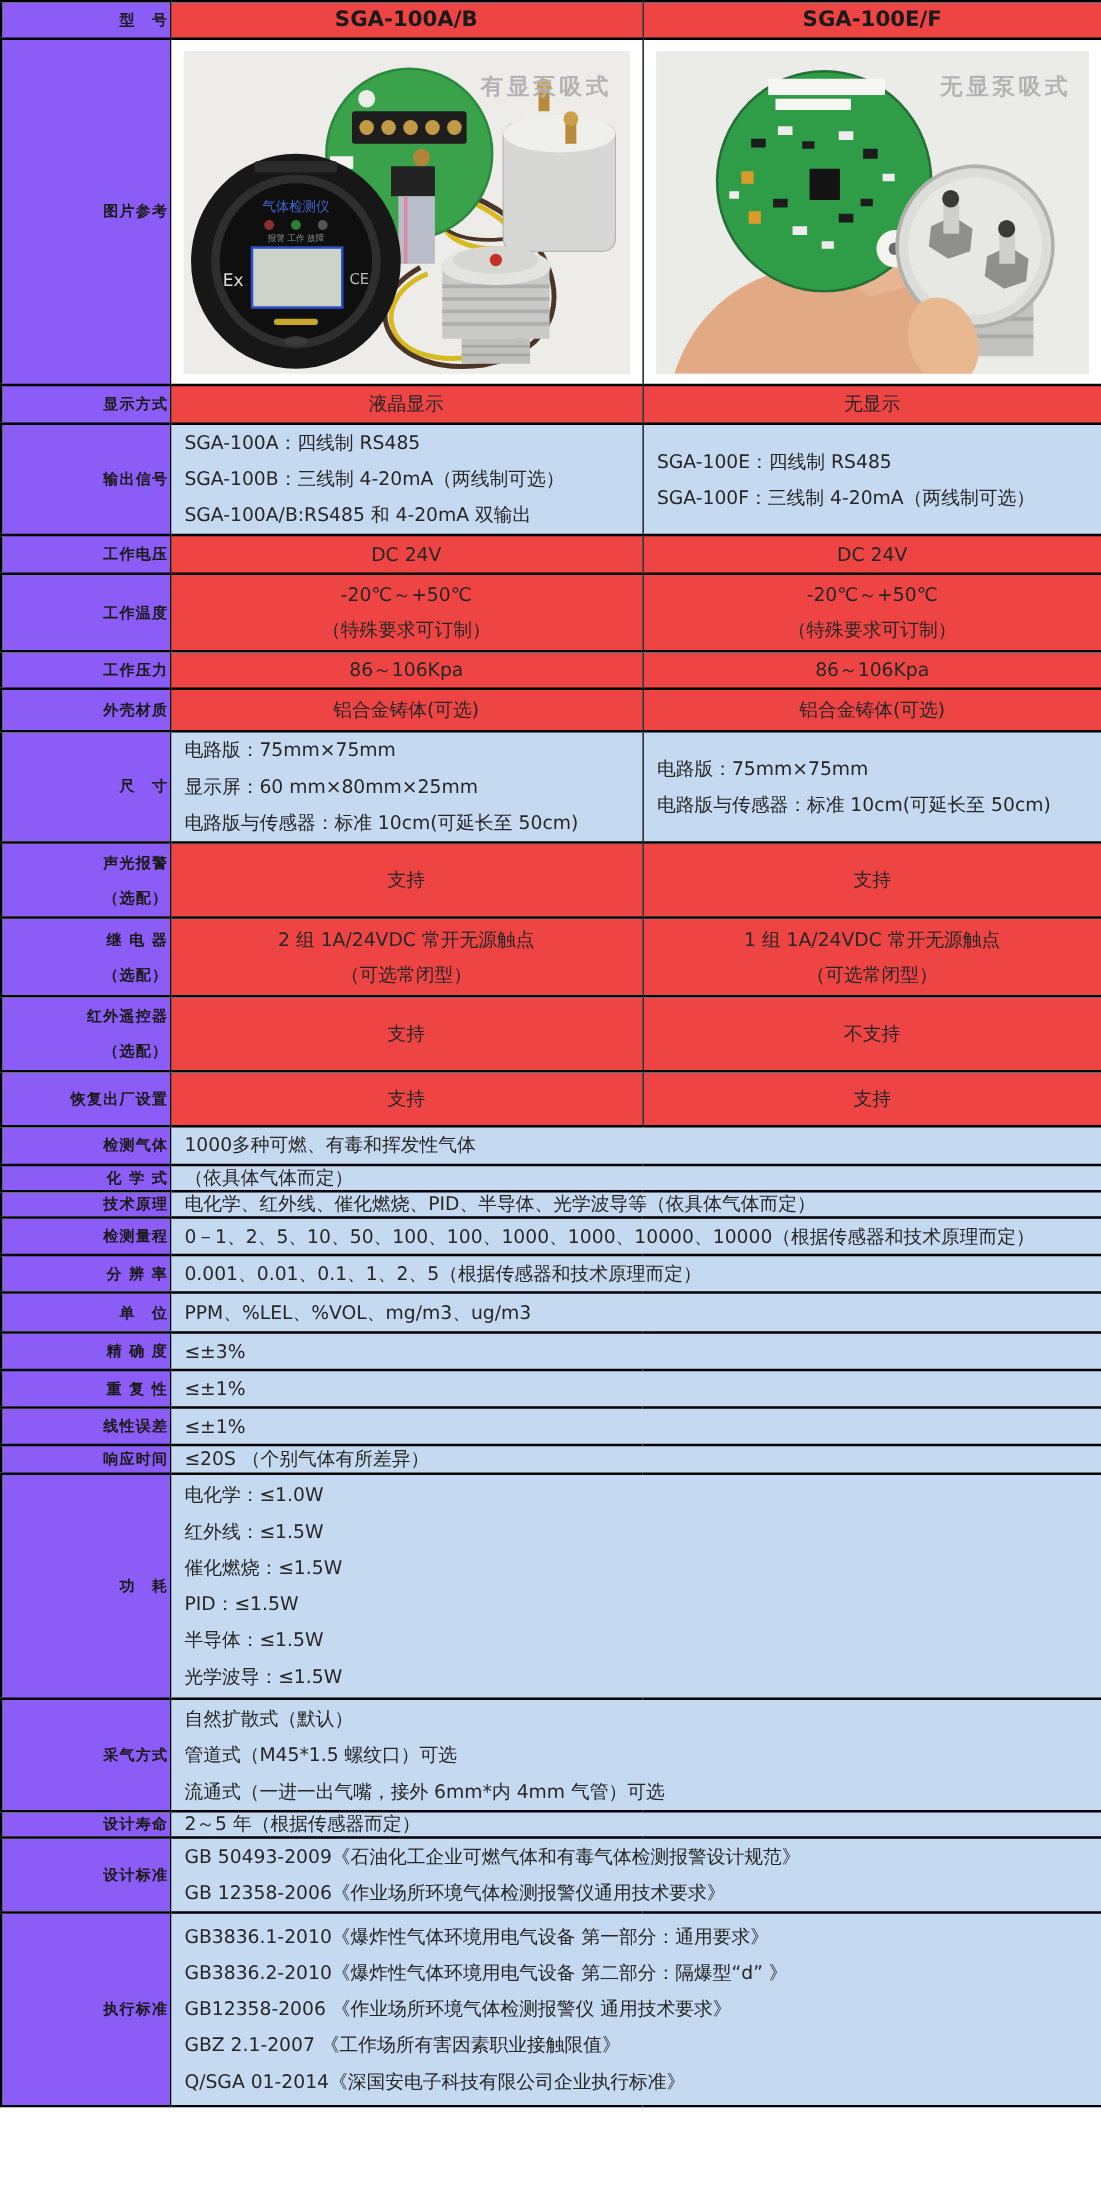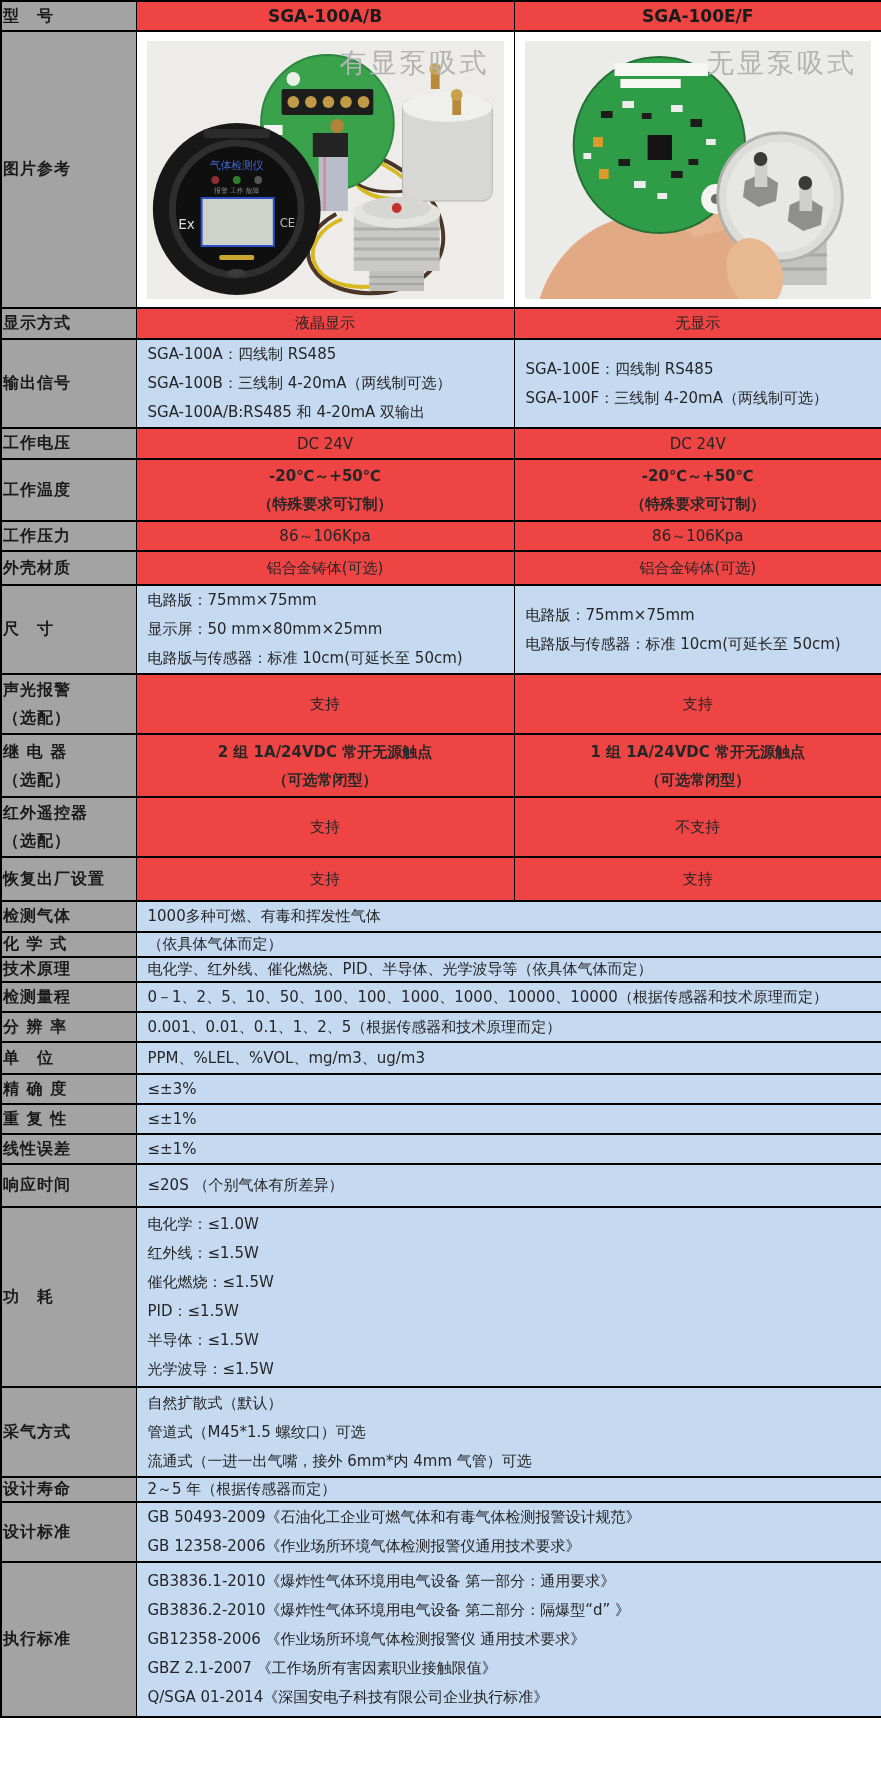--- a/index.html
+++ b/index.html
@@ -1,27 +1,27 @@
 <!DOCTYPE html>
 <html><head>
 <meta charset="utf-8">
 <style>
   html,body{margin:0;padding:0;background:#ffffff;}
   body{width:881px;font-family:"DejaVu Sans",sans-serif;color:#262626;}
   table.spec{border-collapse:collapse;width:881px;table-layout:fixed;border:2px solid #000;background:#c5d9f1;}
   td{border:1px solid #000;border-top-width:2px;border-bottom-width:2px;font-size:15px;overflow:hidden;vertical-align:middle;word-break:break-all;}
-  td.lbl{background:#a3a3a3;text-align:left;font-weight:bold;color:#1a1a1a;font-size:16px;letter-spacing:1px;}
+  td.lbl{background:#8b5cf6;text-align:right;font-weight:bold;color:#1a1a1a;font-size:12px;letter-spacing:1px;}
   td.val{background:#ef4444;text-align:center;}
   td.valL{background:#c5d9f1;text-align:left;padding:0 4px 0 11px;}
   .ml div{line-height:29px;}
-  .ml2 div{line-height:28px;font-weight:bold;}
+  .ml2 div{line-height:28px;}
   td.photo-cell{background:#ffffff;padding:8px 10px;vertical-align:middle;}
   .photo{position:relative;width:100%;height:258px;background:#edece9;}
   .photo svg{display:block;width:100%;height:100%;}
-  .watermark{position:absolute;top:4px;right:14px;font-size:27px;font-weight:normal;color:#b3b3b3;letter-spacing:3px;}
+  .watermark{position:absolute;top:16px;right:14px;font-size:18px;font-weight:bold;color:#b3b3b3;letter-spacing:3px;}
   .hdr{font-size:17px;font-weight:bold;color:#1a1a1a;}
 </style>
 </head>
 <body>
 
 <table class="spec">
 <colgroup>
       <col style="width:135px">
       <col style="width:378px">
       <col style="width:368px">
@@ -205,21 +205,21 @@
 <tr style="height:34px">
   <td class="lbl">外壳材质</td>
   <td class="val">铝合金铸体(可选)</td>
   <td class="val">铝合金铸体(可选)</td>
 </tr>
 
 <tr style="height:87px">
   <td class="lbl">尺　寸</td>
   <td class="valL ml">
     <div>电路版：75mm×75mm</div>
-    <div>显示屏：50 mm×80mm×25mm</div>
+    <div>显示屏：60 mm×80mm×25mm</div>
     <div>电路版与传感器：标准 10cm(可延长至 50cm)</div>
   </td>
   <td class="valL ml">
     <div>电路版：75mm×75mm</div>
     <div>电路版与传感器：标准 10cm(可延长至 50cm)</div>
   </td>
 </tr>
 
 
 <tr style="height:60px">
@@ -299,21 +299,21 @@
 <tr style="height:30px">
   <td class="lbl">重 复 性</td>
   <td class="valL" colspan="2">≤±1%</td>
 </tr>
 
 <tr style="height:30px">
   <td class="lbl">线性误差</td>
   <td class="valL" colspan="2">≤±1%</td>
 </tr>
 
-<tr style="height:43px">
+<tr style="height:23px">
   <td class="lbl">响应时间</td>
   <td class="valL" colspan="2">≤20S （个别气体有所差异）</td>
 </tr>
 
 <tr style="height:180px">
   <td class="lbl">功　耗</td>
   <td class="valL ml" colspan="2">
     <div>电化学：≤1.0W</div>
     <div>红外线：≤1.5W</div>
     <div>催化燃烧：≤1.5W</div>

